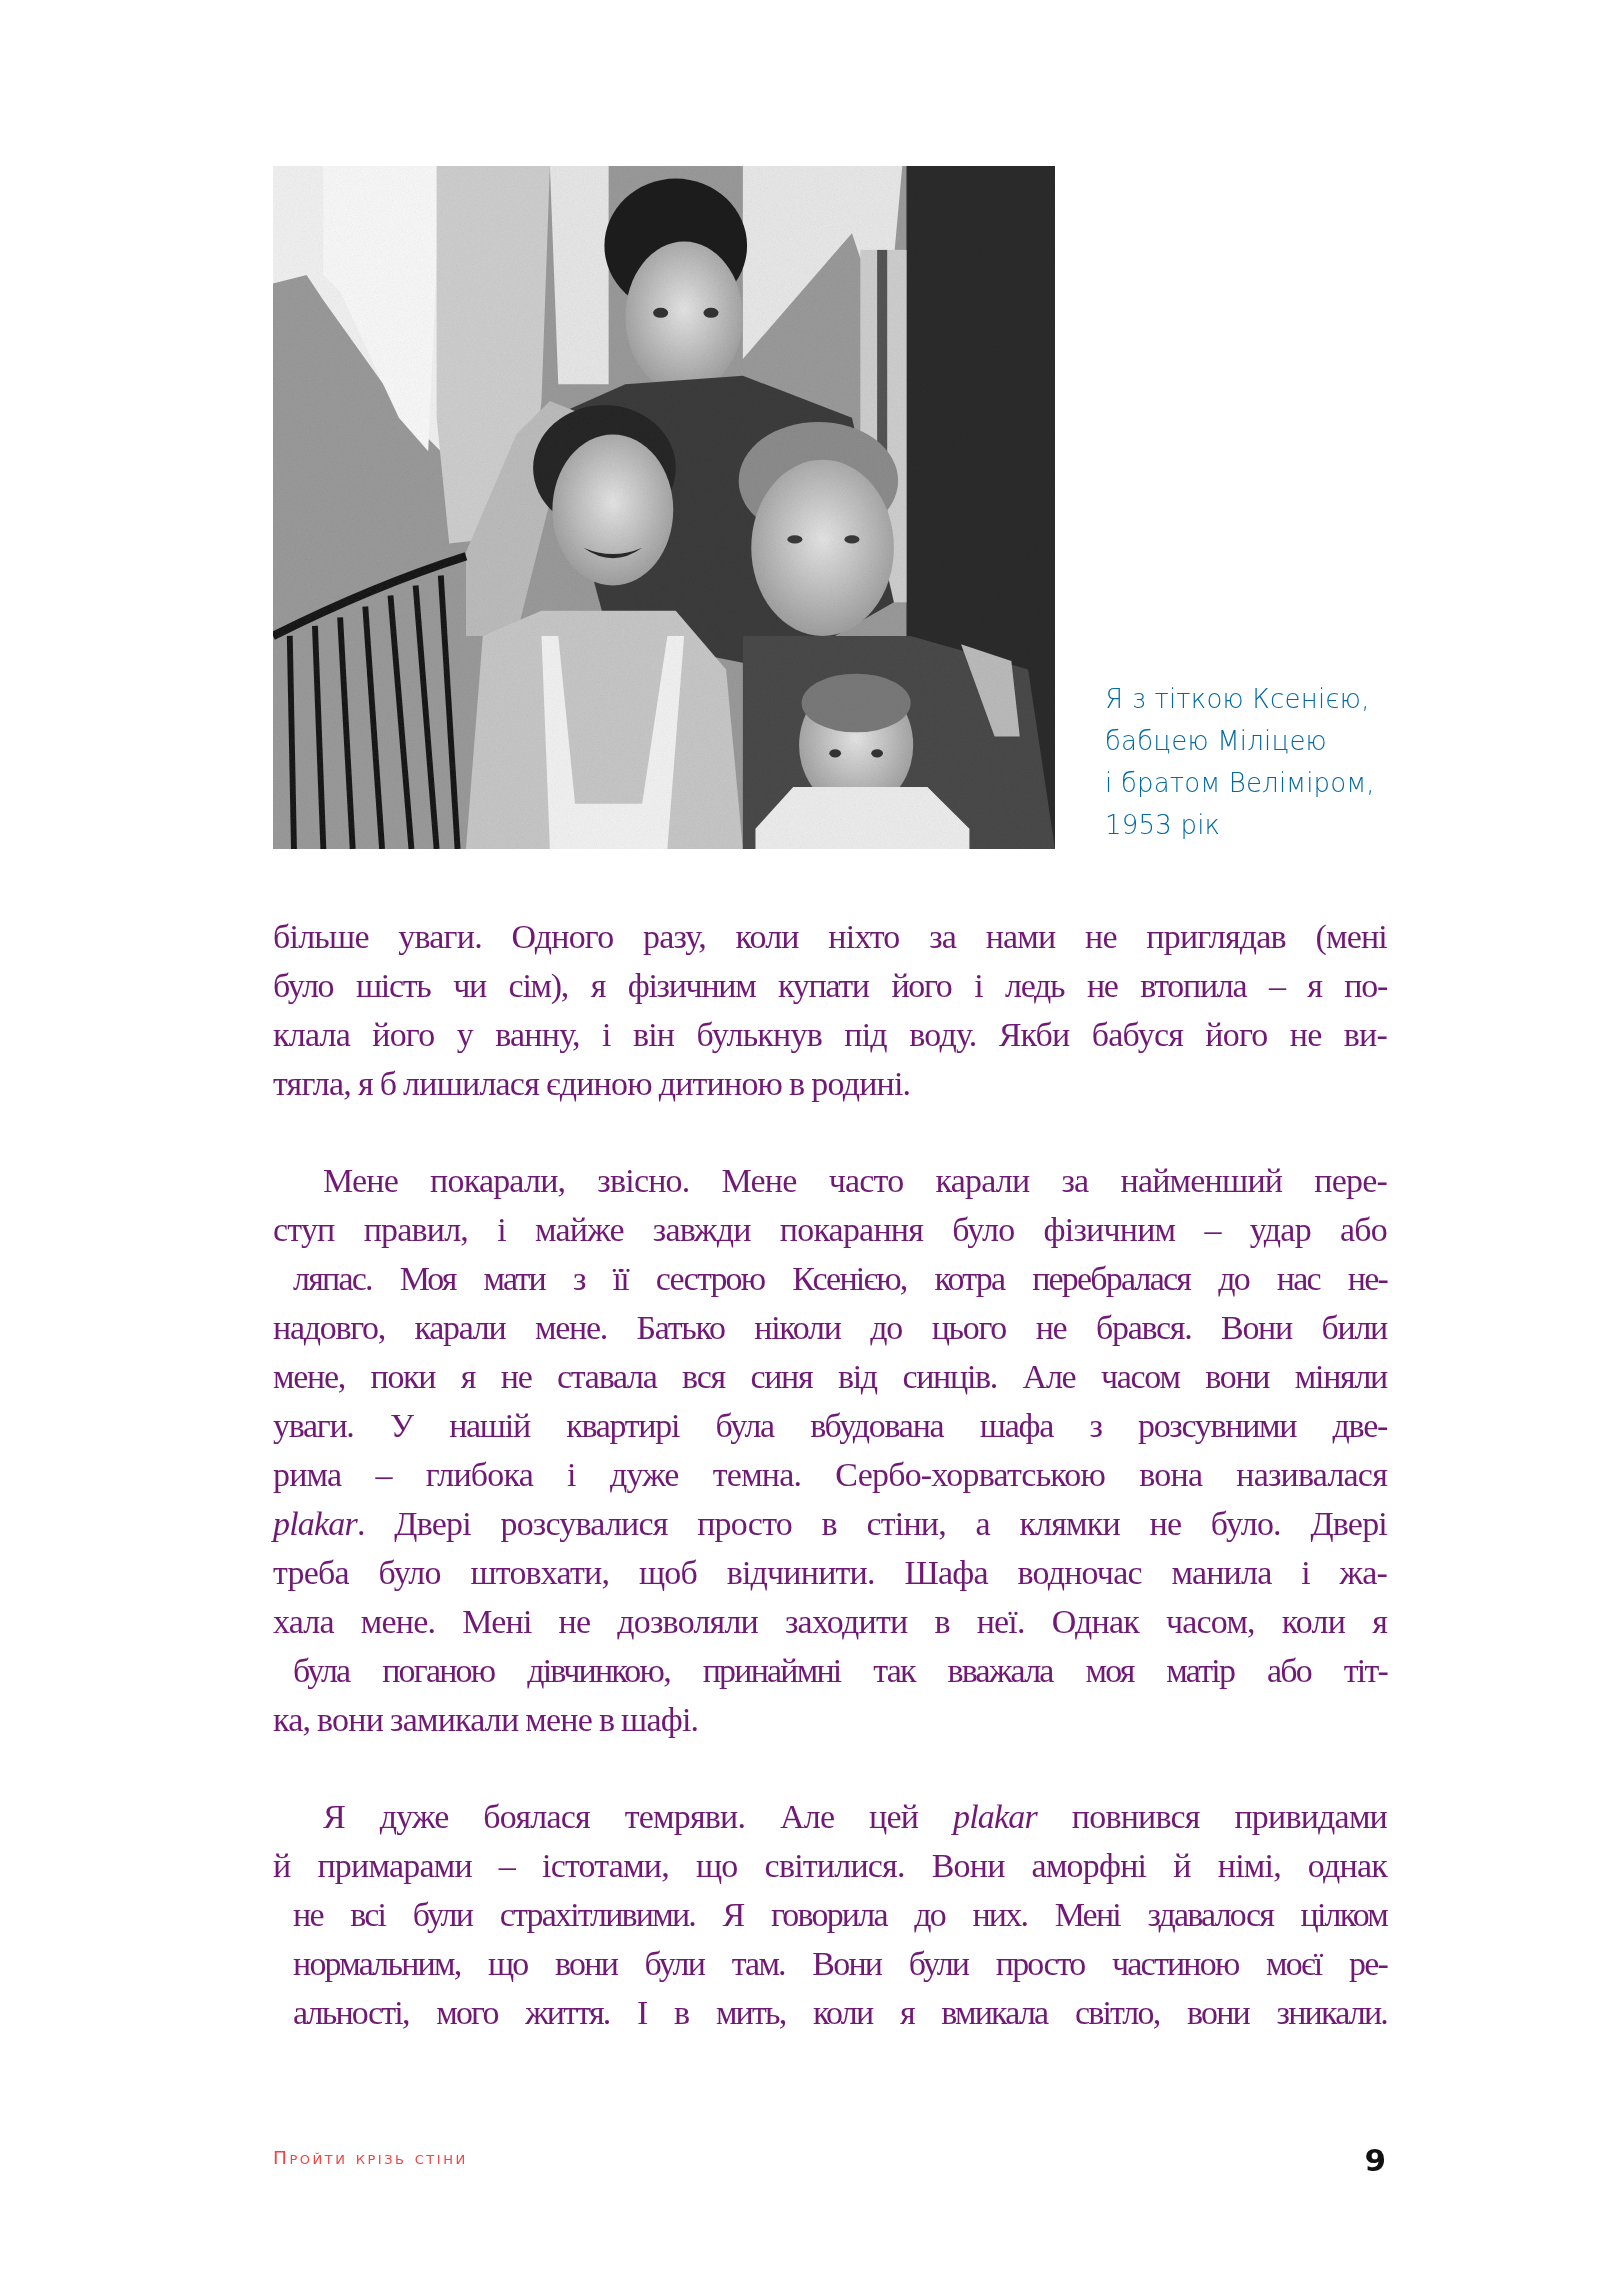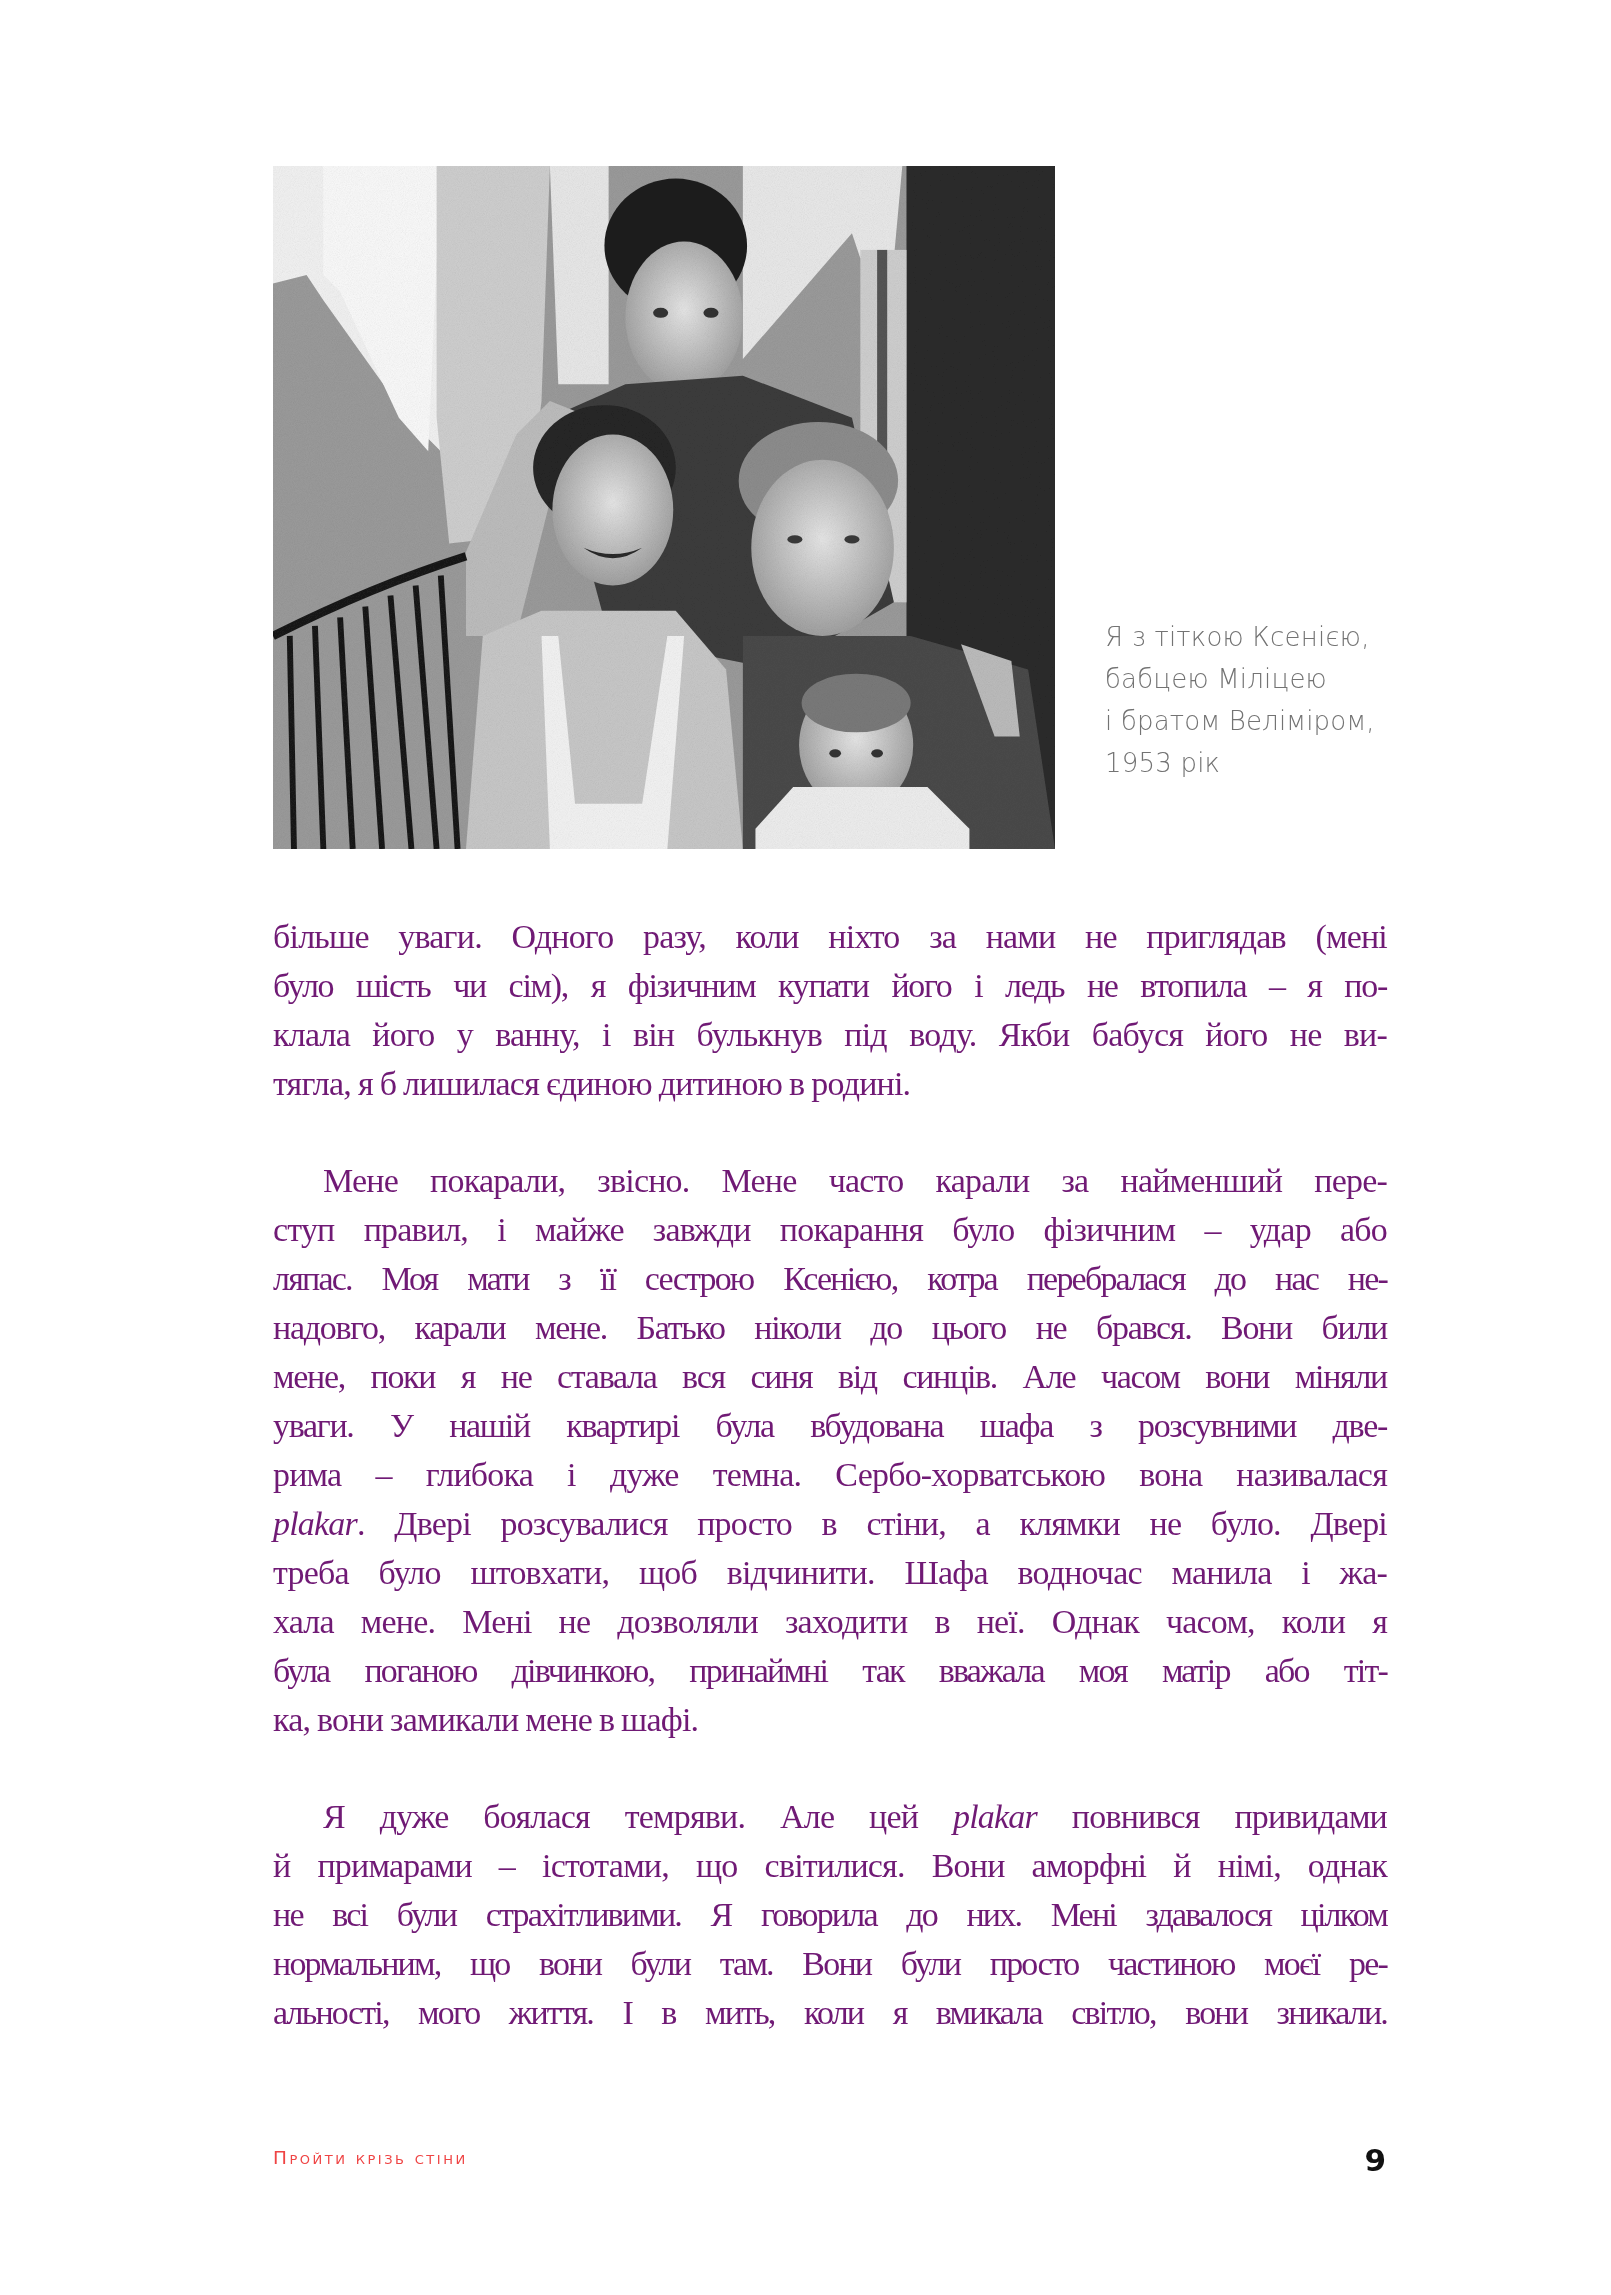--- a/index.html
+++ b/index.html
@@ -1,29 +1,29 @@
 <!DOCTYPE html>
 <html style="font-size:13.4px"><head>
 <meta charset="utf-8">
 <style>
   html, body { margin:0; padding:0; background:#ffffff; }
   body { width:1611px; height:2295px; position:relative; overflow:hidden; color:#111; }
   .photo { position:absolute; left:273px; top:166px; width:782px; height:683px; background:#8a8a8a; overflow:hidden; }
   .photo svg { display:block; width:100%; height:100%; }
-  .caption { position:absolute; left:1105px; top:616px; width:302px;
+  .caption { position:absolute; left:1105px; top:678px; width:302px;
     font-family:"DejaVu Sans", sans-serif; font-weight:300; font-size:26px; line-height:42px;
-    color:#737373; letter-spacing:0.2px; }
+    color:#0369a1; letter-spacing:0.2px; }
   .caption .line { display:block; white-space:nowrap; }
   .body-text { position:absolute; left:273px; top:912px; width:1114px;
     font-family:"Liberation Serif", serif; font-size:34px; line-height:49px; color:#701a75; }
   .body-text .line { display:block; white-space:nowrap; text-align:justify; text-align-last:justify; height:49px; overflow:visible; letter-spacing:-0.8px; word-spacing:-0.8px; }
   .body-text .line.last { text-align-last:left; }
   .body-text .line.indent { padding-left:50px;margin-top:48px; }
   .body-text .line.fit { letter-spacing:-1.3px; }
-  .body-text .line.tight { letter-spacing:-1.8px; word-spacing:-2.5px; }
+  .body-text .line.tight { letter-spacing:-1.8px; word-spacing:-2.5px;margin-left:20px; }
   .body-text i { font-style:italic; }
   .footer-title { position:absolute; left:273px; top:2147px;
     font-family:"DejaVu Sans", sans-serif; font-size:18.5px; font-variant:small-caps; letter-spacing:2.5px; color:#ef4444; }
   .page-number { position:absolute; right:225px; top:2142px;
     font-family:"DejaVu Sans", sans-serif; font-weight:bold; font-size:31px; color:#111; }
 </style>
 </head>
 <body>
 
 <div class="photo" aria-label="Black-and-white family photo on a balcony: a young woman, a laughing girl, a grandmother and a baby">

